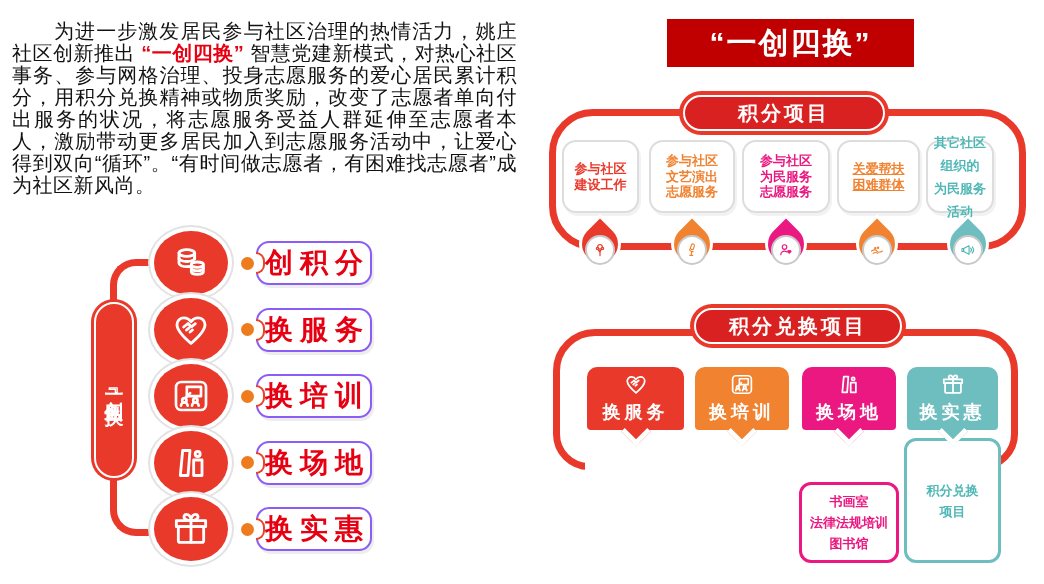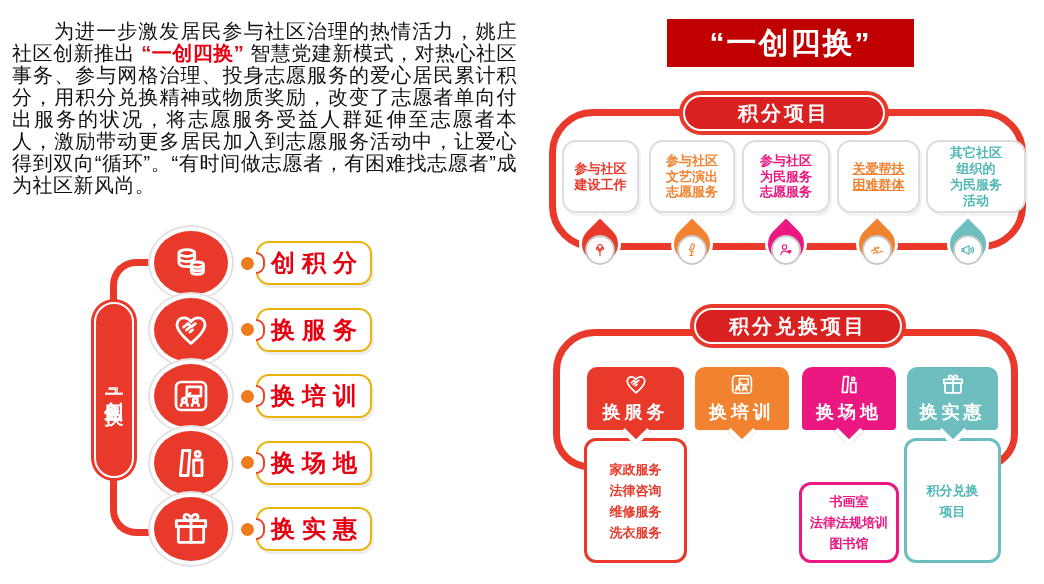--- a/index.html
+++ b/index.html
@@ -34,23 +34,23 @@
   .ld-row { display:flex; align-items:center; height:66.5px; }
   .ld-circle {
     width:74px; height:64px; border-radius:50%; background:#e8392b; flex:0 0 auto;
     display:flex; align-items:center; justify-content:center;
     box-shadow:0 0 0 4px #fff, 0 0 0 6px #e2e2e2;
   }
   .ld-circle svg { width:40px; height:40px; color:#fff; }
   .ld-dot { width:13px; height:13px; border-radius:50%; background:#ee7c1e; margin-left:13px; flex:0 0 auto; }
   .ld-label {
     position:relative; margin-left:2px; width:116px; height:44px;
-    background:#fff; border:2px solid #eab308; border-radius:13px;
+    background:#fff; border:2px solid #8b5cf6; border-radius:13px;
     display:flex; align-items:center; justify-content:center;
-    color:#e60012; font-weight:bold; font-size:24px; letter-spacing:7px; padding-left:7px;
+    color:#e60012; font-weight:bold; font-size:28px; letter-spacing:7px; padding-left:7px;
     box-shadow:2px 3px 0 rgba(0,0,0,.07);
   }
   .ld-label .notch {
     position:absolute; left:-2px; top:50%; transform:translateY(-50%);
     width:9px; height:22px; background:#fff; border:2px solid #e8432b; border-left:none;
     border-radius:0 12px 12px 0;
   }
 
   
   .r-title {
@@ -75,21 +75,21 @@
     position:absolute; top:140px; height:73px; background:#fff;
     border:2px solid #ddd; border-radius:14px; z-index:2;
     display:flex; align-items:center; justify-content:center; text-align:center;
     font-size:13px; font-weight:bold; line-height:15.5px; white-space:pre-line;
     box-shadow:2px 3px 0 rgba(0,0,0,.05);
   }
   #card0 { left:562px; width:77px; }
   #card1 { left:649px; width:86px; }
   #card2 { left:742px; width:88px; }
   #card3 { left:837px; width:83px;text-decoration:underline; }
-  #card4 { left:926px; width:100px; line-height:16px; }
+  #card4 { left:926px; width:68px; line-height:23px; }
 
   .tdrop { position:absolute; top:221px; width:48px; height:48px; z-index:3; }
   #drop0 { left:576px; } #drop1 { left:668px; } #drop2 { left:762px; } #drop3 { left:853px; } #drop4 { left:944px; }
   .tdrop .shape {
     position:absolute; left:6px; top:5px; width:36px; height:36px;
     border-radius:0 50% 50% 50%; transform:rotate(45deg);
     box-shadow:0 0 0 3px #fff;
   }
   .tdrop .inner {
     position:absolute; left:9px; top:14px; width:30px; height:30px; border-radius:50%;
@@ -351,26 +351,20 @@
   <div class="pill-header" id="s2-pill">积分兑换项目</div>
 
   <div class="xcol" id="xcol0">
     <div class="xcol-header bg-red">
       <svg viewBox="0 0 24 24">
           <use href="#ic-handshake"></use>
         </svg>
       <div class="lbl">换服务</div>
     </div>
     <div class="xcol-arrow bg-red"></div>
-    <div class="xcol-body bd-red t-red">
-      <span class="item">家政服务</span>
-      <span class="item">法律咨询</span>
-      <span class="item">维修服务</span>
-      <span class="item">洗衣服务</span>
-    </div>
   </div>
 
   <div class="xcol" id="xcol1">
     <div class="xcol-header bg-orange">
       <svg viewBox="0 0 24 24">
           <use href="#ic-training"></use>
         </svg>
       <div class="lbl">换培训</div>
     </div>
     <div class="xcol-arrow bg-orange"></div>

